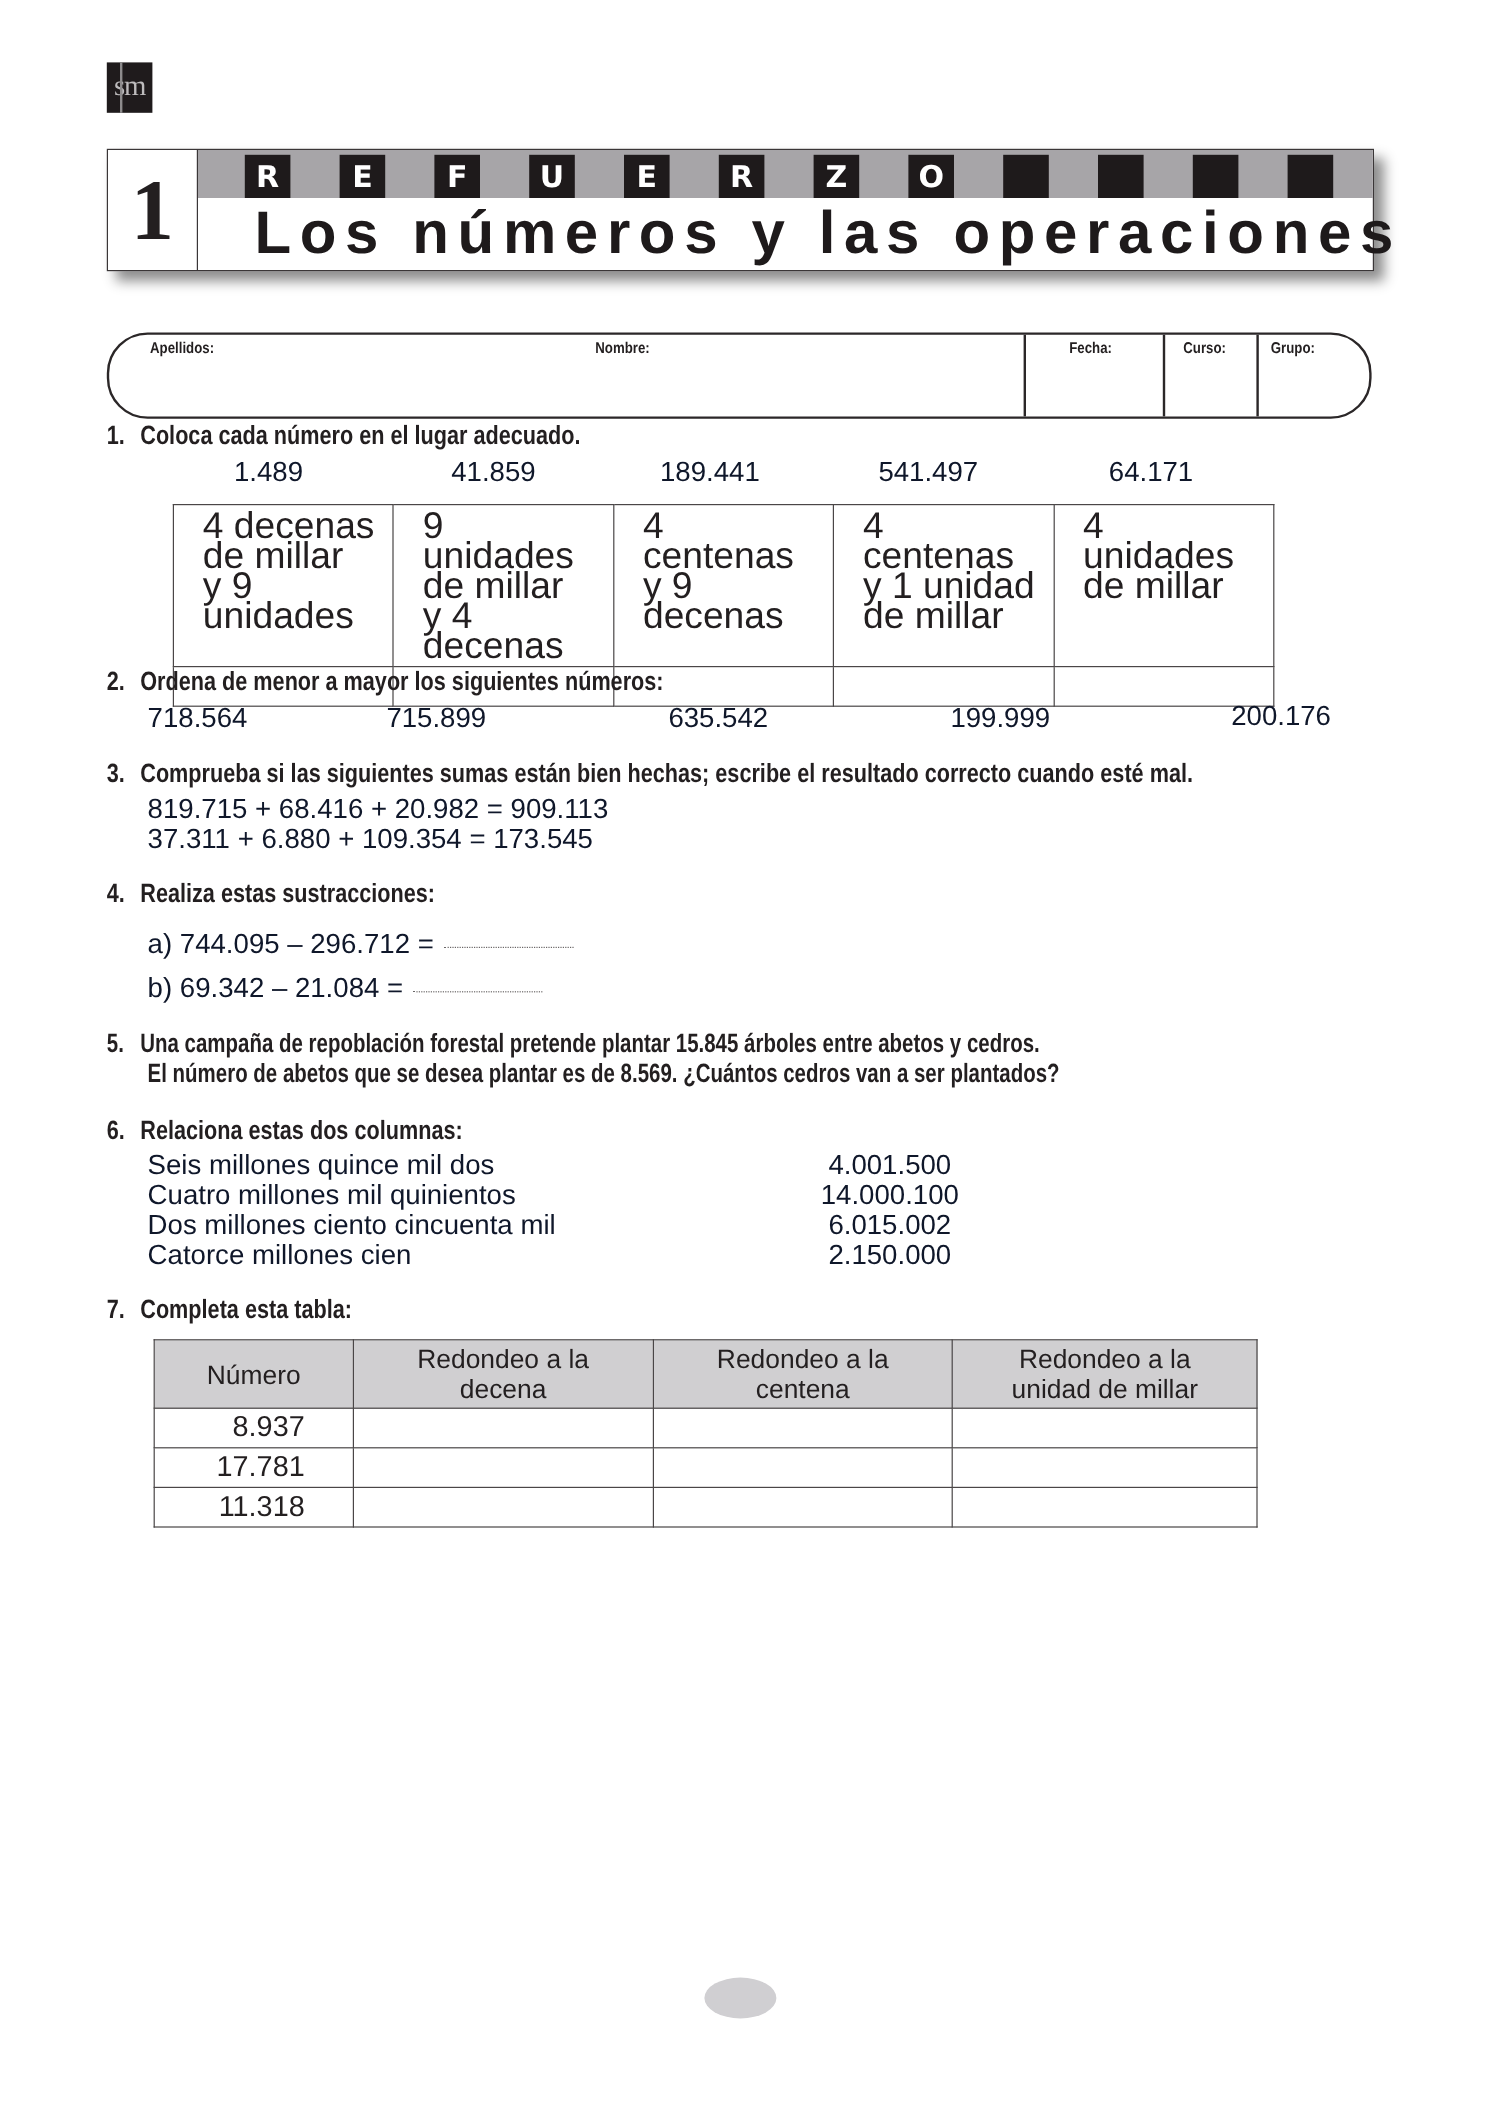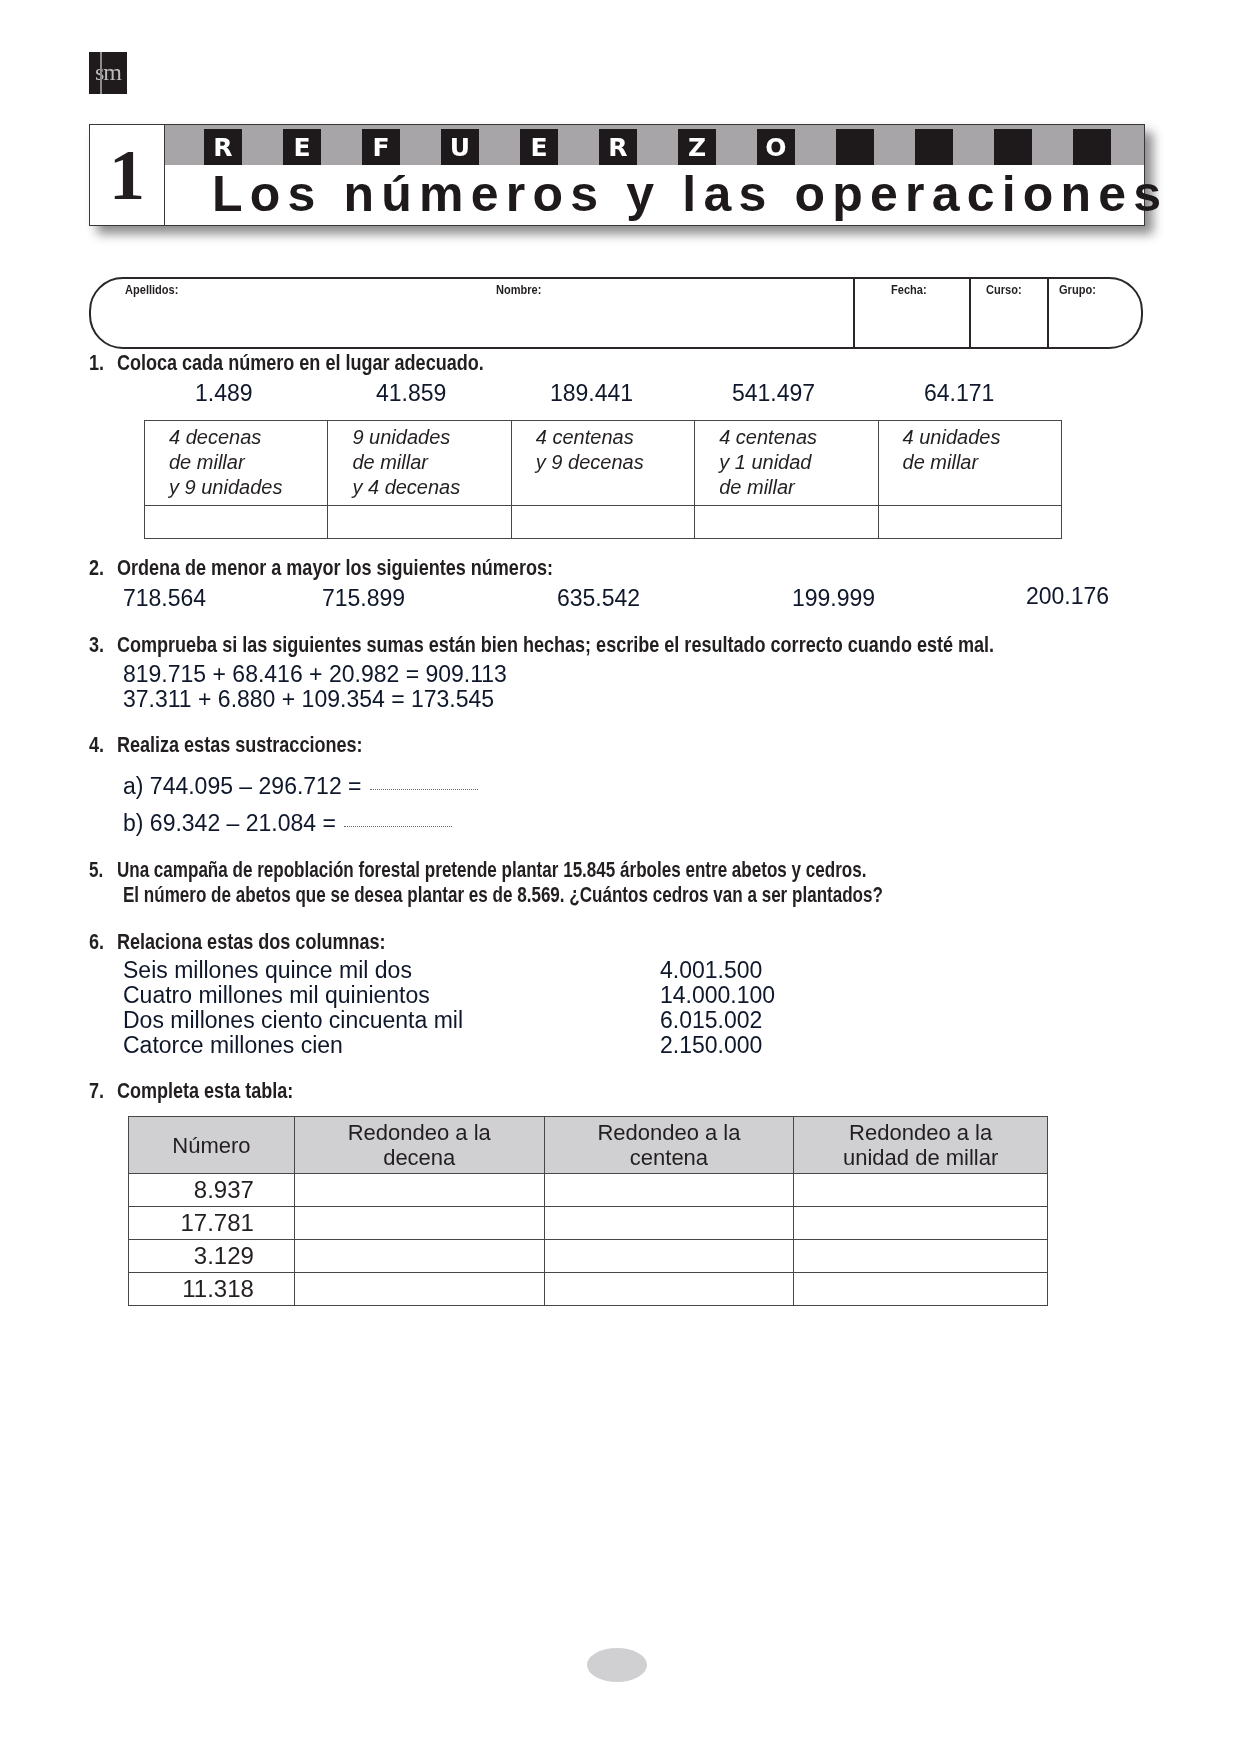--- a/index.html
+++ b/index.html
@@ -34,22 +34,22 @@
 
   
   .q { position: absolute; left: 89px; font-size: 22px; font-weight: bold; white-space: nowrap;
        transform: scaleX(0.82); transform-origin: left; }
   .q .n { display: inline-block; width: 34px; }
   .t { position: absolute; font-size: 23px; white-space: nowrap; color: #0f172a; }
 
   table { border-collapse: collapse; position: absolute; }
   td, th { border: 1.5px solid #4a4647; }
 
-  .t1 td { vertical-align: top; font-size: 20px; line-height: 25px; padding: 4px 8px 5px 24px;
-           width: 150px; font-style: italic; }
+  .t1 td { vertical-align: top; font-size: 31px; line-height: 25px; padding: 4px 8px 5px 24px;
+           width: 150px; }
   .t1 tr.blank td { height: 32px; padding: 0; }
 
   .t7 th { background: #d0cfd1; font-weight: normal; font-size: 22px; line-height: 25px;
            text-align: center; height: 56px; padding: 0; margin-top: 32px; }
   .t7 td { height: 32px; font-size: 24px; padding: 0; }
   .t7 td.num { text-align: right; padding-right: 40px; }
 
   .dots { display: inline-block; border-bottom: 1.5px dotted #6a6667; width: 108px;
           height: 1px; vertical-align: 4px; margin-left: 8px; }
 
@@ -172,21 +172,21 @@
 
 <div class="q" style="top:929px">
   <span class="n">6.</span><span>Relaciona estas dos columnas:</span>
 </div>
 <div class="t" style="left:123px; top:958px; line-height:25px">
   <div>Seis millones quince mil dos</div>
   <div>Cuatro millones mil quinientos</div>
   <div>Dos millones ciento cincuenta mil</div>
   <div>Catorce millones cien</div>
 </div>
-<div class="t" style="left:660px; top:958px; width:195px; text-align:left; line-height:25px">
+<div class="t" style="left:644px; top:958px; width:195px; text-align:center; line-height:25px">
   <div>4.001.500</div>
   <div>14.000.100</div>
   <div>6.015.002</div>
   <div>2.150.000</div>
 </div>
 
 <div class="q" style="top:1078px">
   <span class="n">7.</span><span>Completa esta tabla:</span>
 </div>
 <table class="t7" style="left:128px; top:1116px; width:920px">
@@ -214,26 +214,20 @@
         <td></td>
         <td></td>
   </tr>
   <tr>
     <td class="num">17.781</td>
     <td></td>
         <td></td>
         <td></td>
   </tr>
   <tr>
-    <td class="num">3.129</td>
-    <td></td>
-        <td></td>
-        <td></td>
-  </tr>
-  <tr>
     <td class="num">11.318</td>
     <td></td>
         <td></td>
         <td></td>
   </tr>
 </tbody>
   </table>
 
 <div class="page-oval"></div>
 

